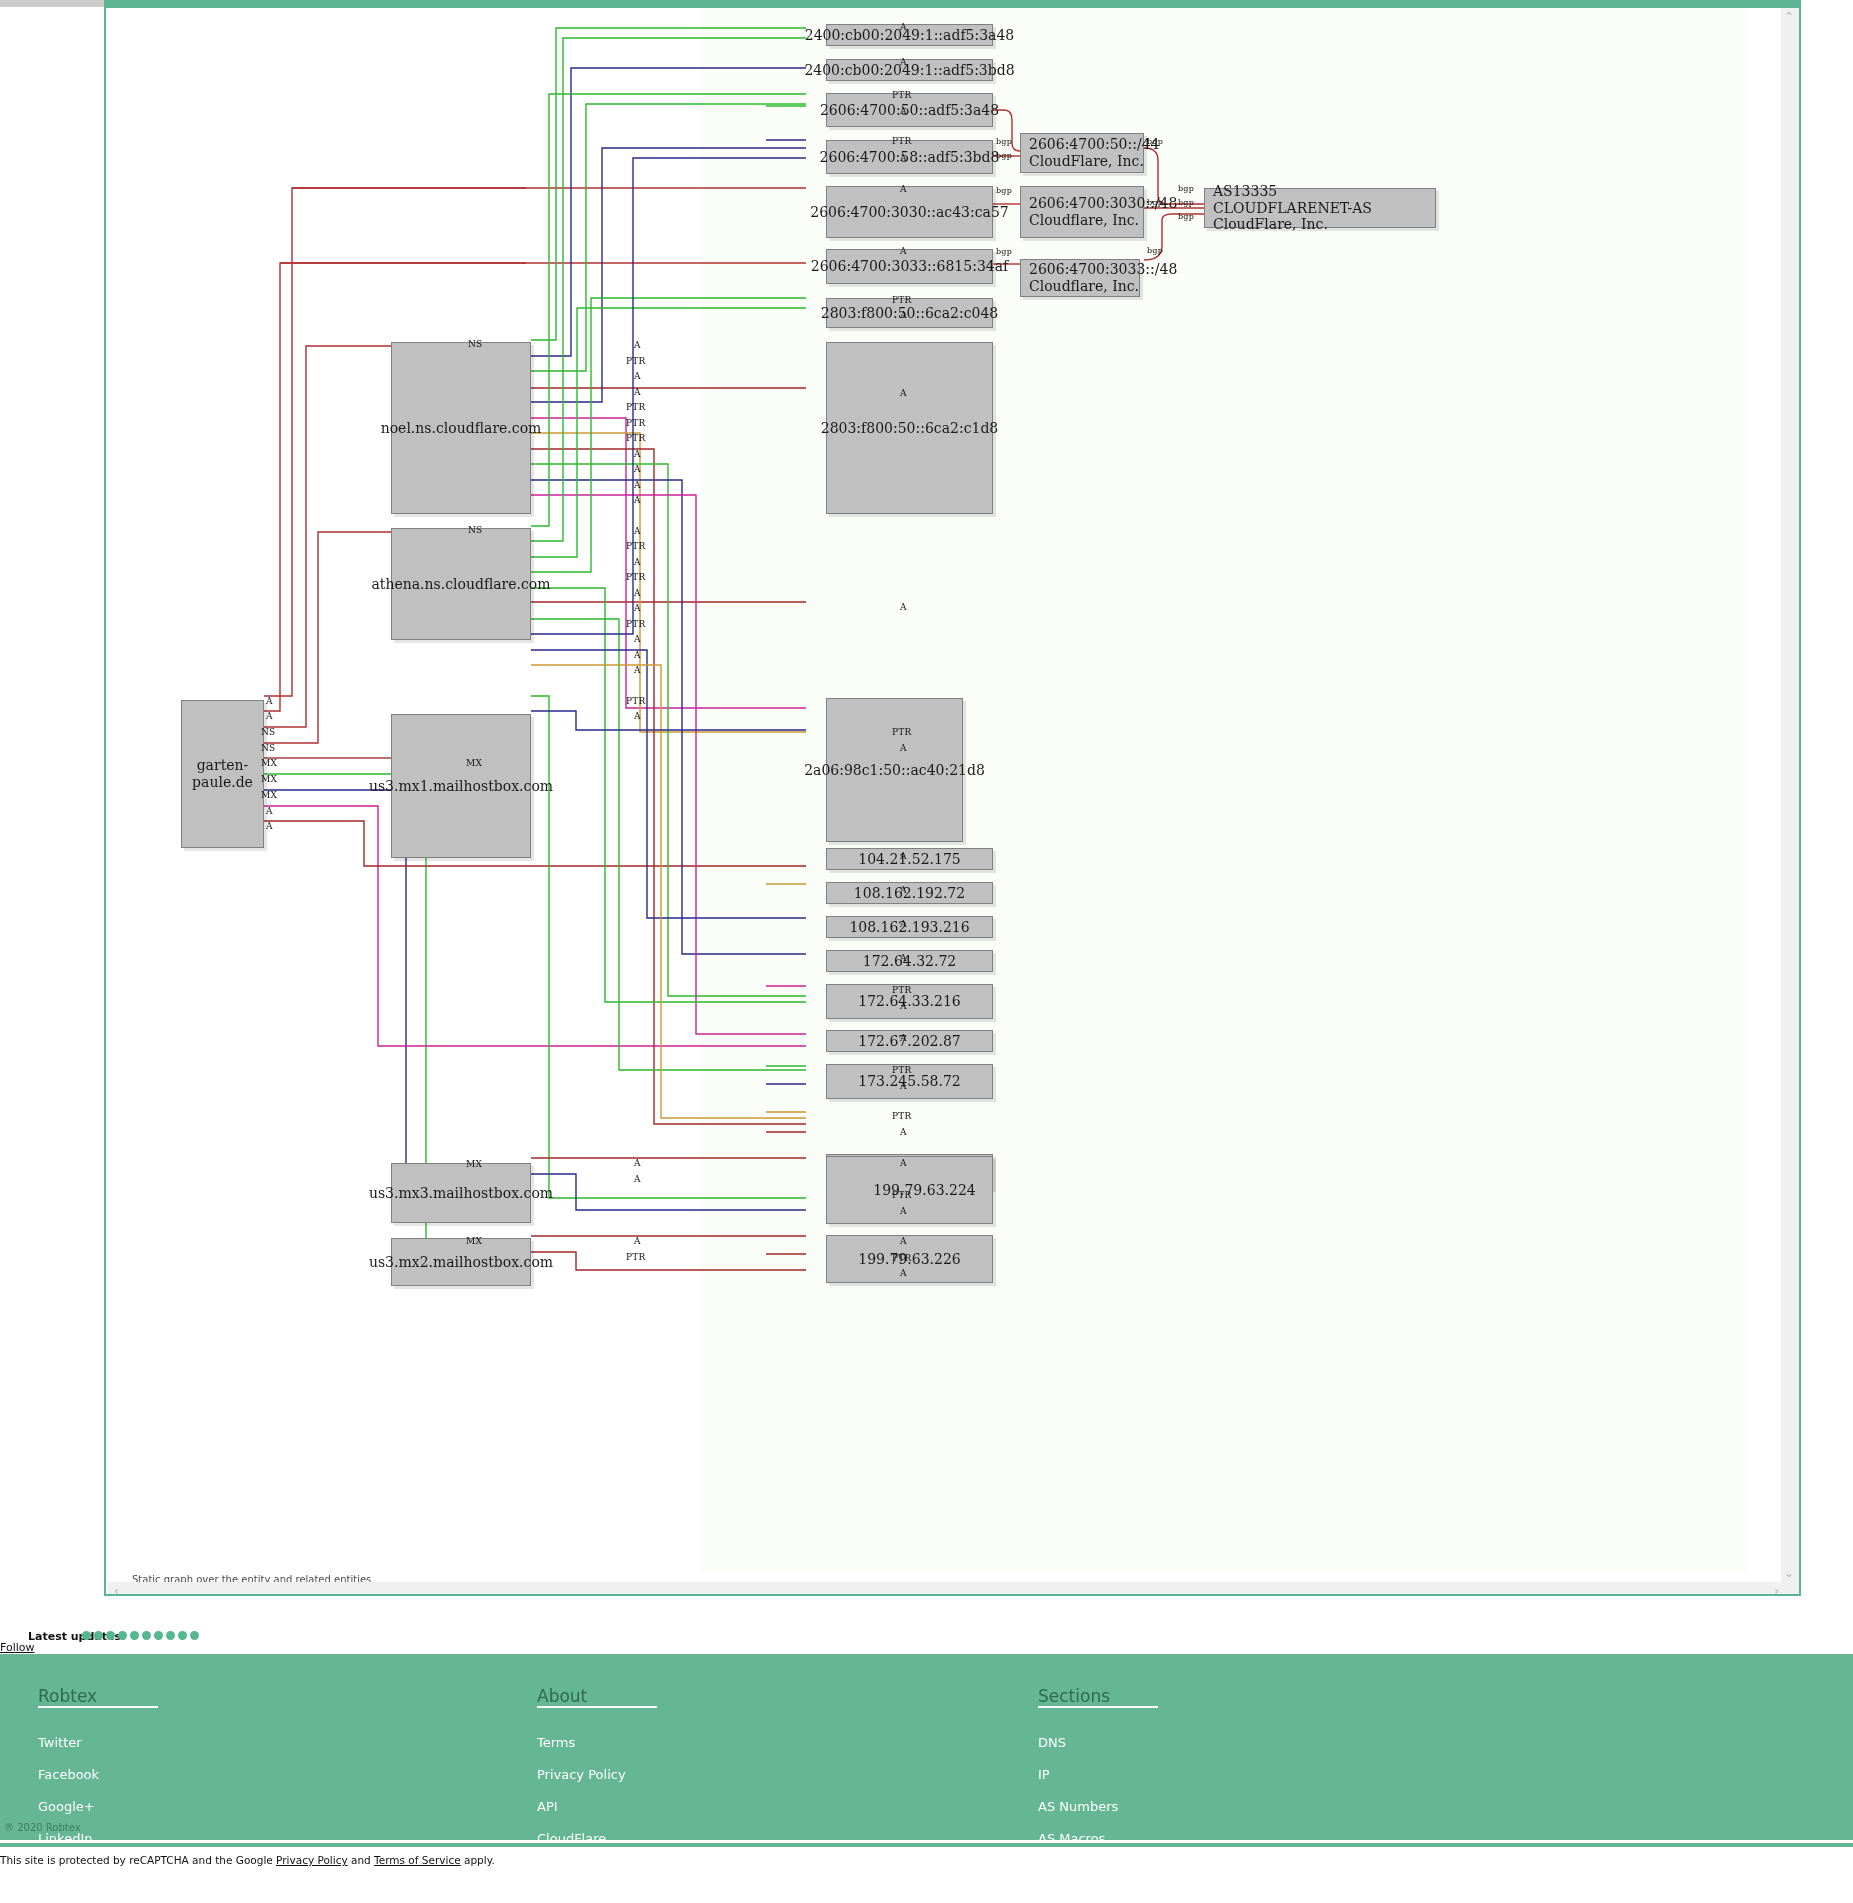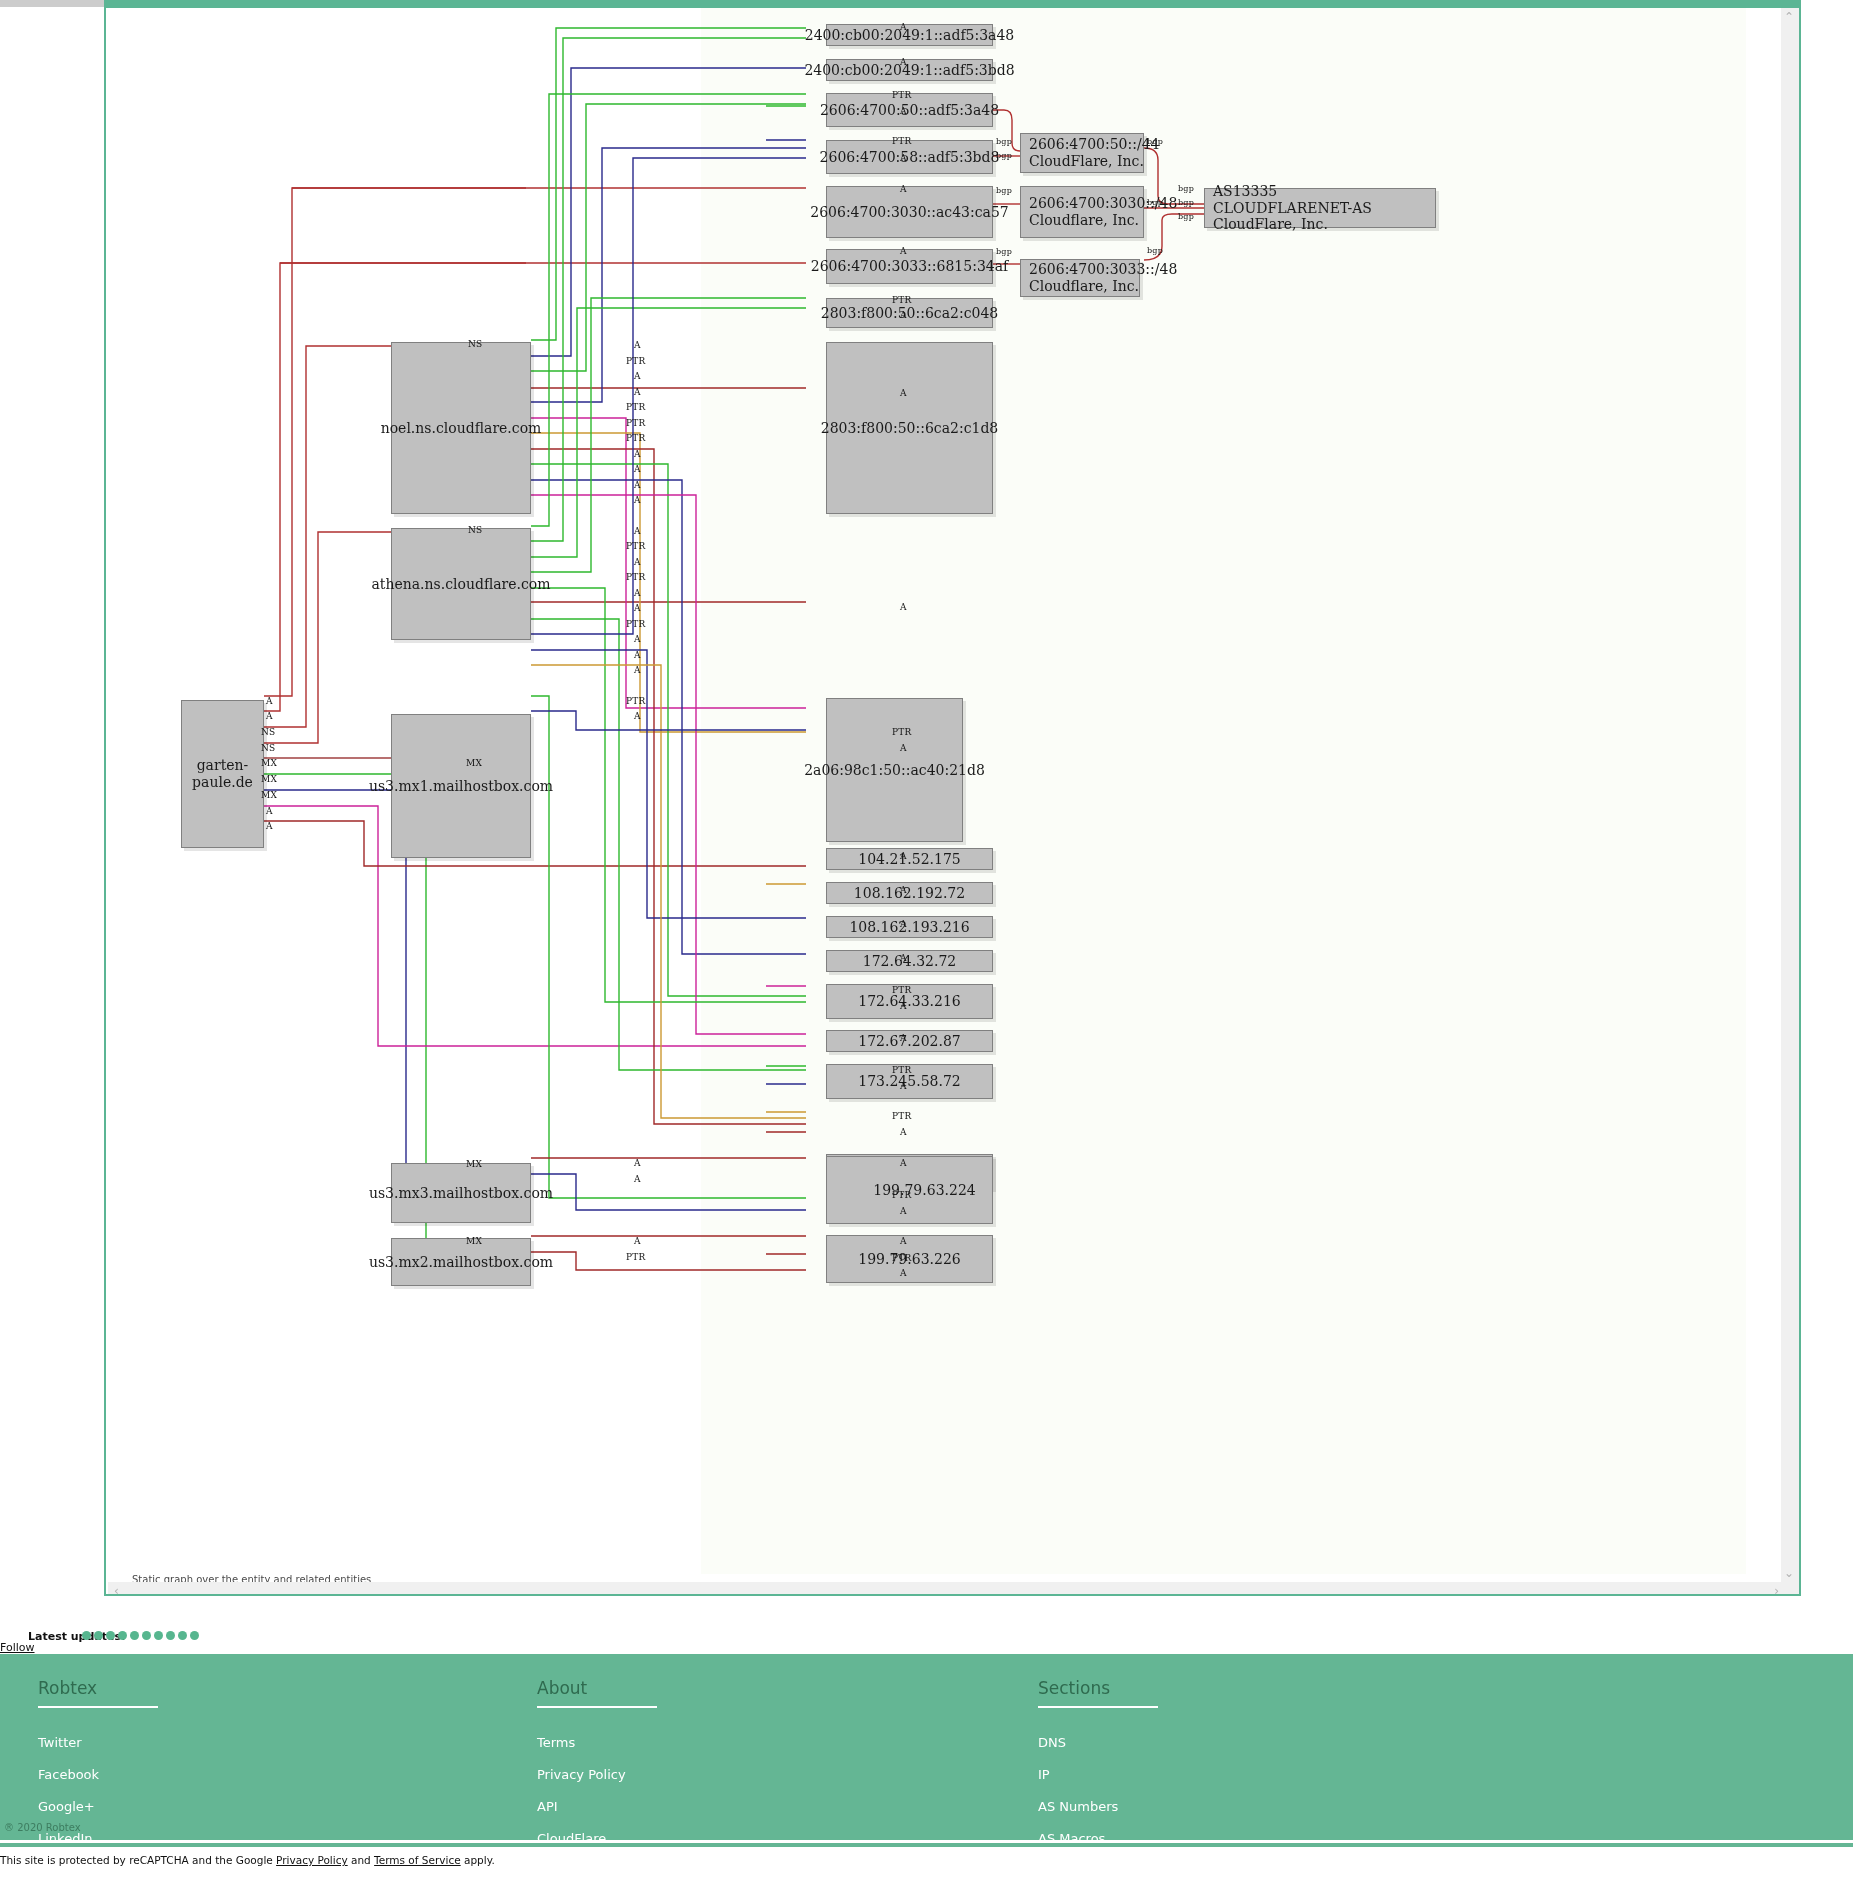--- a/index.html
+++ b/index.html
@@ -110,26 +110,25 @@
     font-family:"DejaVu Sans", sans-serif;
   }
 
   
   #footer {
     position:absolute; left:0; top:1654px; width:1853px; height:193px;
     background:#64b694;
   }
   .fcol { position:absolute; top:24px; }
   .fcol h3 {
-    margin:0 0 6px 0;
+    margin:8px 0 6px 0;
     font-family:"DejaVu Sans", sans-serif;
     font-size:17px;
     font-weight:400;
     color:#2f6b4f;
-    padding-bottom:8px;
     border-bottom:2px solid #ffffff;
     display:inline-block;
     min-width:120px;
   }
   .fcol ul { list-style:none; margin:18px 0 0 0; padding:0; }
   .fcol li { margin:0 0 13px 0; }
   .fcol a {
     color:#ffffff; text-decoration:none;
     font-family:"DejaVu Sans", sans-serif;
     font-size:13px;

